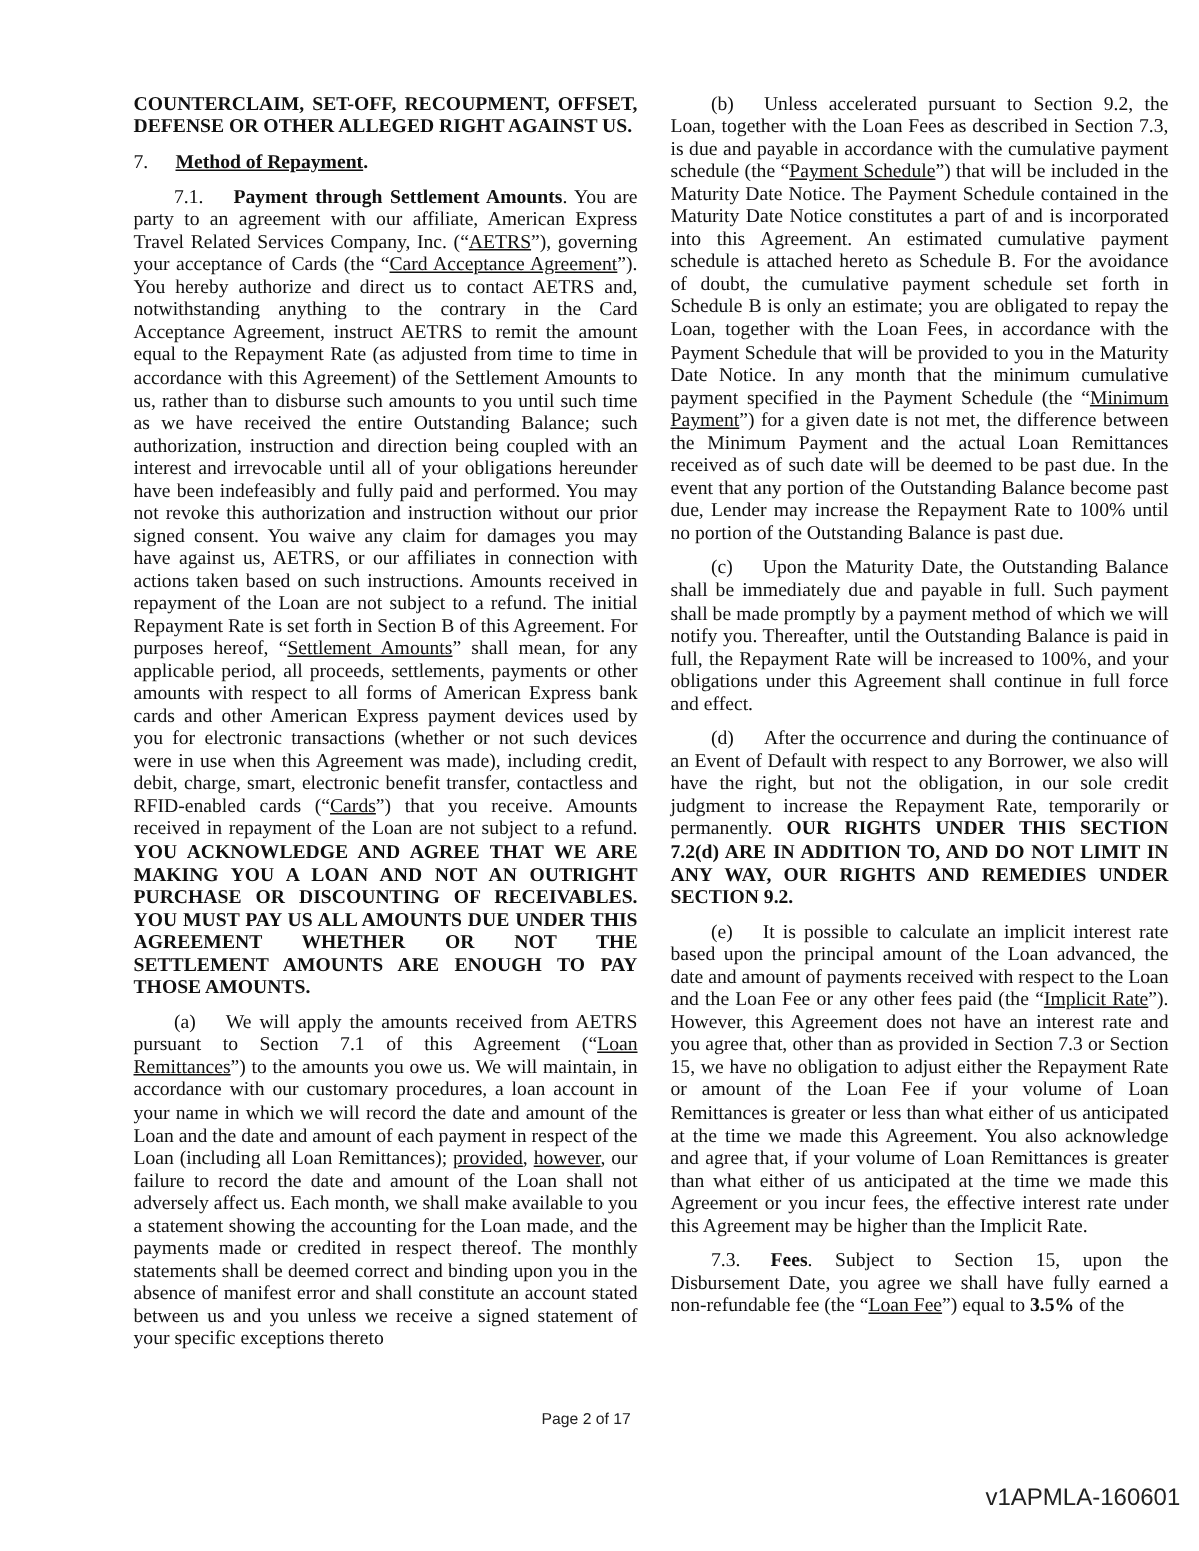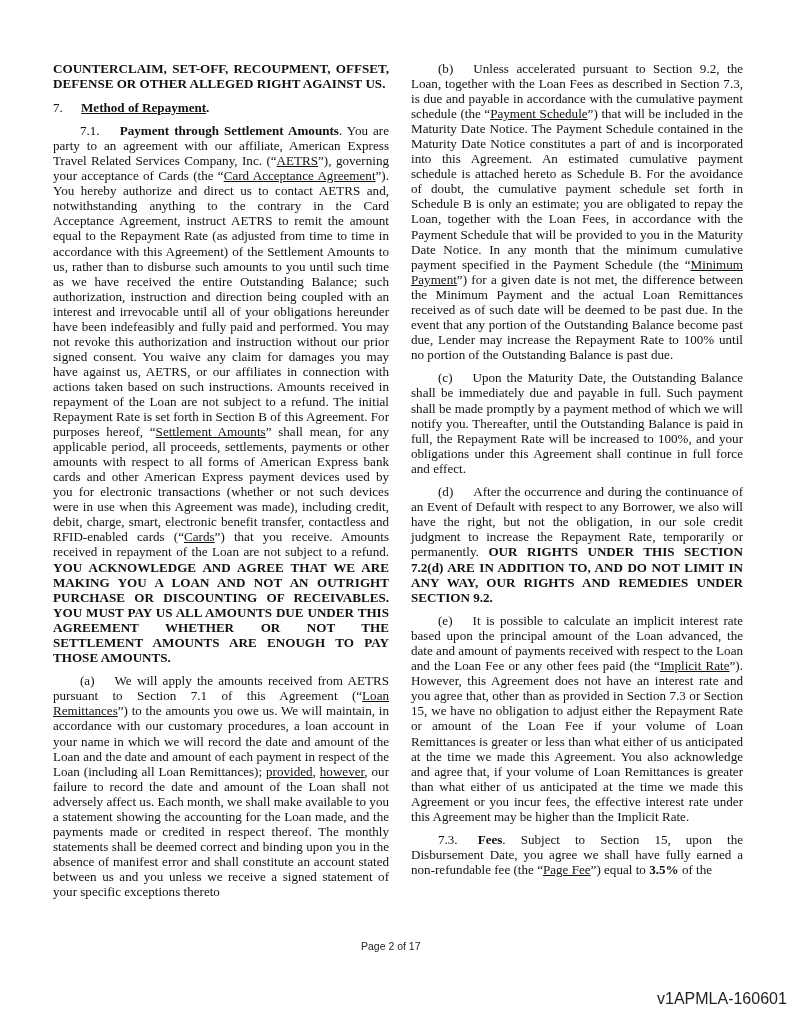--- a/index.html
+++ b/index.html
@@ -20,20 +20,21 @@
       left: 0; top: 0;
       width: 799px;
       height: 1034px;
     }
     .col {
       position: absolute;
       top: 61px;
       font-size: 13.1px;
       line-height: 15.05px;
       text-align: justify;
+      margin-left: 36px;
     }
     .col-left { left: 53px; width: 336px; }
     .col-right { left: 411px; width: 332px; }
     p {
       margin: 0 0 8.5px 0;
     }
     .indent { text-indent: 27px; }
     .b { font-weight: bold; }
     .u { text-decoration: underline; }
     .tab { display: inline-block; width: 20px; }
@@ -92,19 +93,19 @@
 
     <p class="indent">
       <span>(d)</span><span class="tab"></span><span>After the occurrence and during the continuance of an Event of Default with respect to any Borrower, we also will have the right, but not the obligation, in our sole credit judgment to increase the Repayment Rate, temporarily or permanently.  </span><span class="b">OUR RIGHTS UNDER THIS SECTION 7.2(d) ARE IN ADDITION TO, AND DO NOT LIMIT IN ANY WAY, OUR RIGHTS AND REMEDIES UNDER SECTION 9.2.</span>
     </p>
 
     <p class="indent">
       <span>(e)</span><span class="tab"></span><span>It is possible to calculate an implicit interest rate based upon the principal amount of the Loan advanced, the date and amount of payments received with respect to the Loan and the Loan Fee or any other fees paid (the “</span><span class="u">Implicit Rate</span><span>”). However, this Agreement does not have an interest rate and you agree that, other than as provided in Section 7.3 or Section 15, we have no obligation to adjust either the Repayment Rate or amount of the Loan Fee if your volume of Loan Remittances is greater or less than what either of us anticipated at the time we made this Agreement.  You also acknowledge and agree that, if your volume of Loan Remittances is greater than what either of us anticipated at the time we made this Agreement or you incur fees, the effective interest rate under this Agreement may be higher than the Implicit Rate.</span>
     </p>
 
     <p class="indent">
-      <span>7.3.</span><span class="tab"></span><span class="b">Fees</span><span>.    Subject to Section 15, upon the Disbursement Date, you agree we shall have fully earned a non-refundable fee (the “</span><span class="u">Page Fee</span><span>”) equal to </span><span class="b">3.5%</span><span> of the</span>
+      <span>7.3.</span><span class="tab"></span><span class="b">Fees</span><span>.    Subject to Section 15, upon the Disbursement Date, you agree we shall have fully earned a non-refundable fee (the “</span><span class="u">Loan Fee</span><span>”) equal to </span><span class="b">3.5%</span><span> of the</span>
     </p>
   </div>
 
   <div class="footer-page">Page 2 of 17</div>
   <div class="footer-ver">v1APMLA-160601</div>
 </div>
 
 </body></html>

